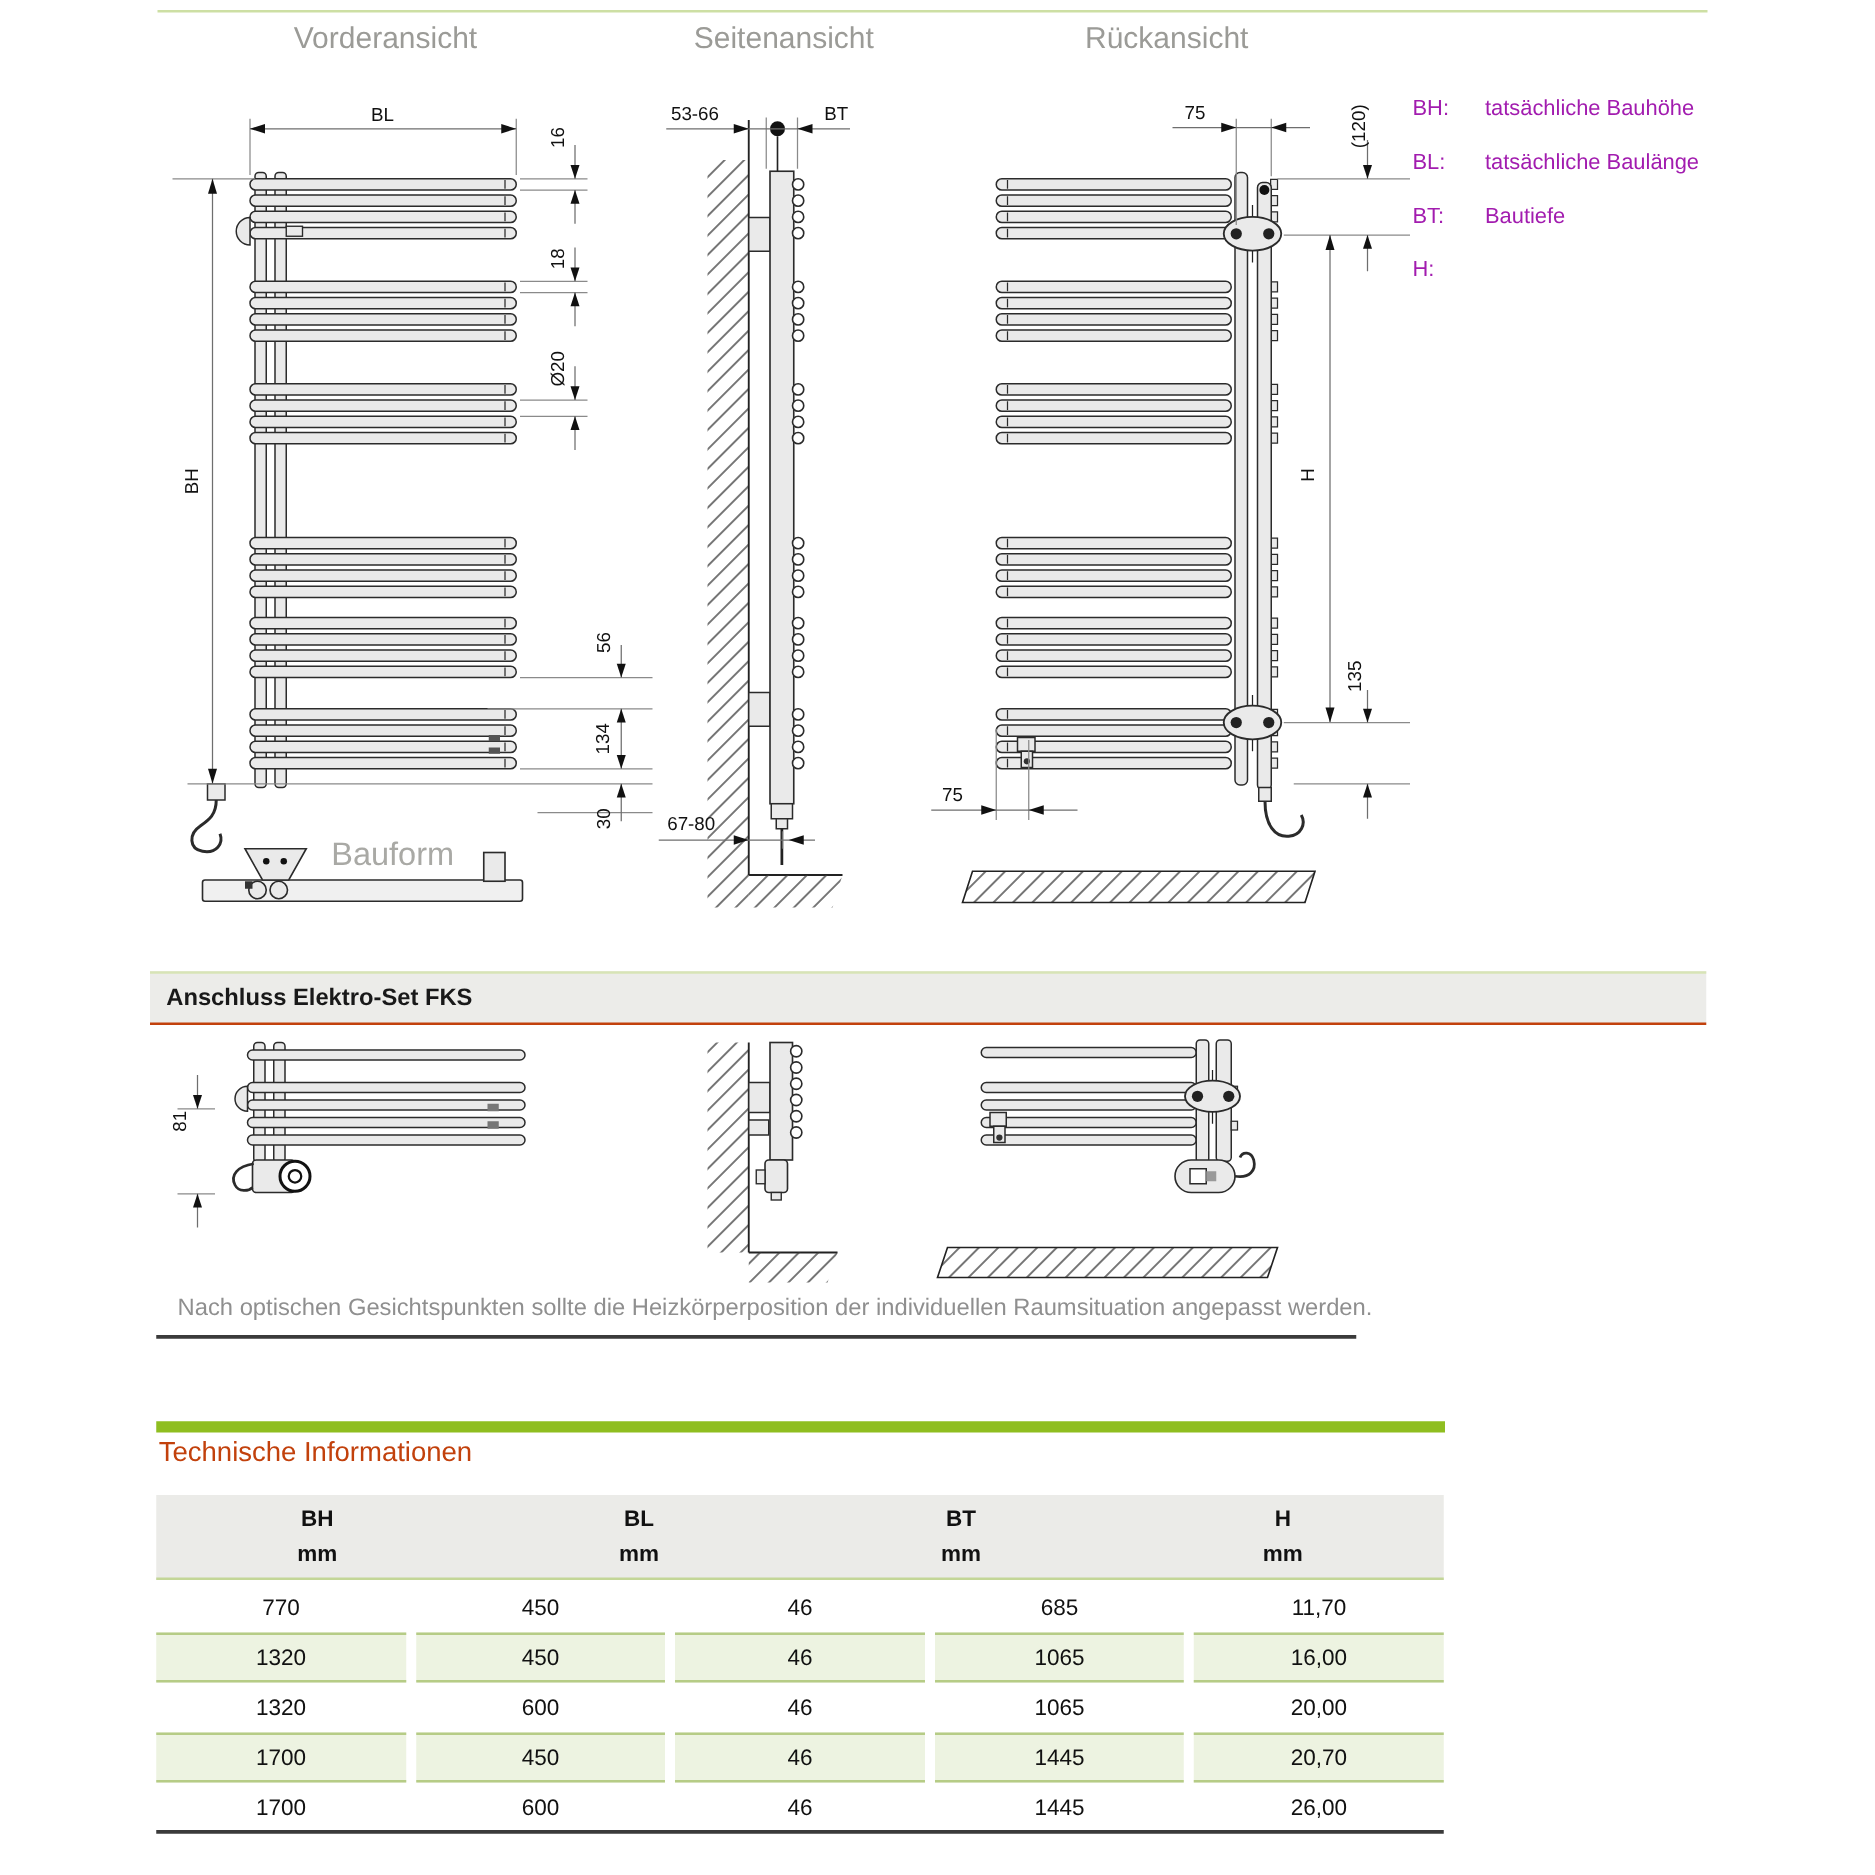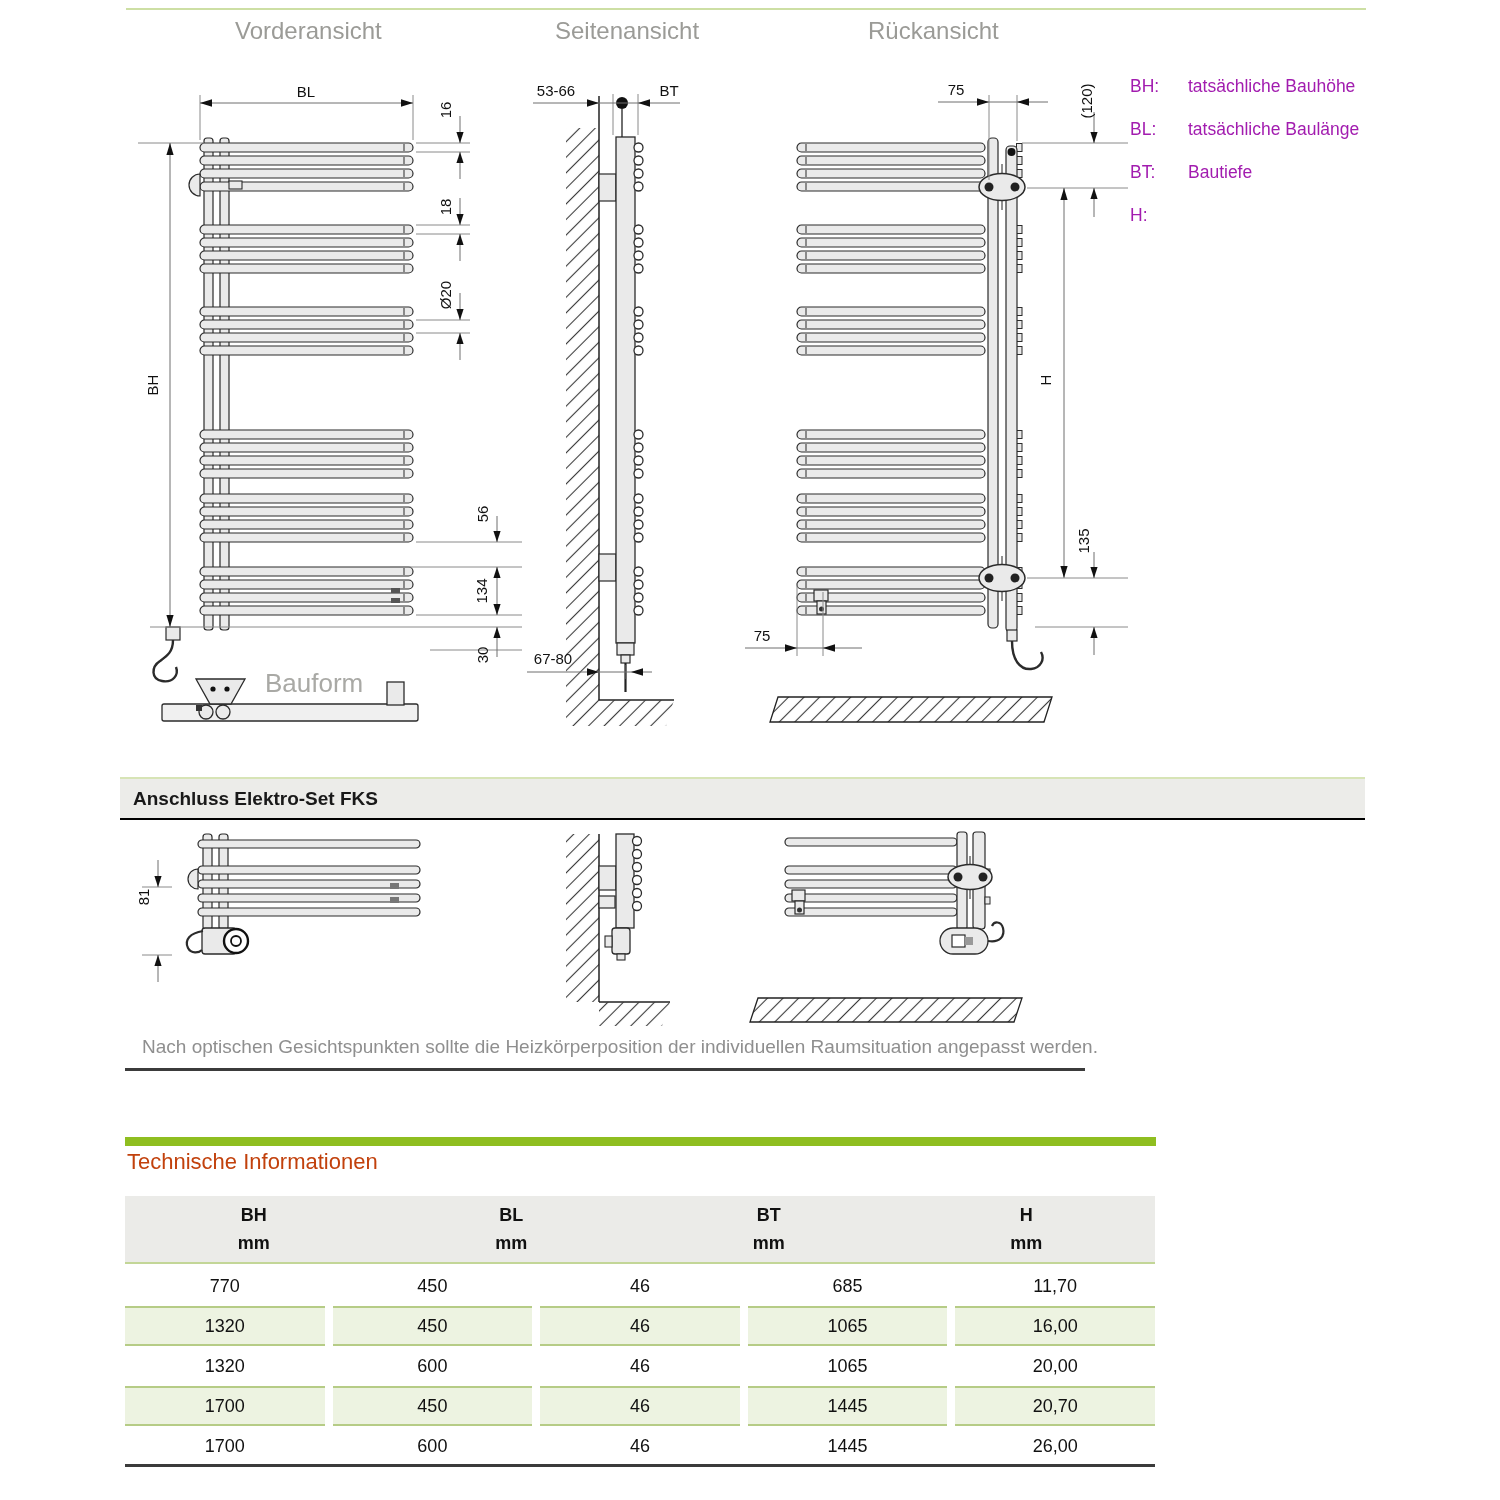--- a/index.html
+++ b/index.html
@@ -3,21 +3,21 @@
 <meta charset="utf-8">
 <style>
   html,body{margin:0;padding:0;background:#ffffff;}
   body{width:1500px;height:1500px;position:relative;font-family:"Liberation Sans",sans-serif;overflow:hidden;}
   .abs{position:absolute;}
   .view-title{font-size:24px;color:#9b9b97;text-align:center;}
   .top-rule{left:126px;top:8px;width:1240px;height:2px;background:#cddfa4;}
   .legend{left:1130px;top:74px;display:grid;grid-template-columns:58px 218px;row-gap:19px;
           font-size:17.5px;color:#a21caf;line-height:1.38;}
   .fks-band{left:120px;top:777px;width:1245px;height:39px;background:#ecece9;
-            border-top:2px solid #d7e4b6;border-bottom:2px solid #000000;
+            border-top:2px solid #d7e4b6;border-bottom:2px solid #c2410c;
             display:flex;align-items:center;}
   .fks-band span{font-size:19px;font-weight:bold;color:#191919;padding-left:13px;}
   .note{left:120px;top:1036px;width:1000px;font-size:19px;color:#8f8f8f;text-align:center;}
   .divider{left:125px;top:1068px;width:960px;height:3px;background:#3b3b3b;}
   .green-bar{left:125px;top:1137px;width:1031px;height:9px;background:#8fbe20;}
   .table-title{left:127px;top:1149px;font-size:22px;font-weight:normal;color:#c2410c;}
   .thead{left:125px;top:1196px;width:1030px;height:68px;background:#ebebe8;
          border-bottom:2px solid #c3d697;display:flex;box-sizing:border-box;}
   .thead .col{flex:1;display:flex;flex-direction:column;align-items:center;justify-content:center;gap:7px;
               font-size:18px;font-weight:bold;color:#111;}

